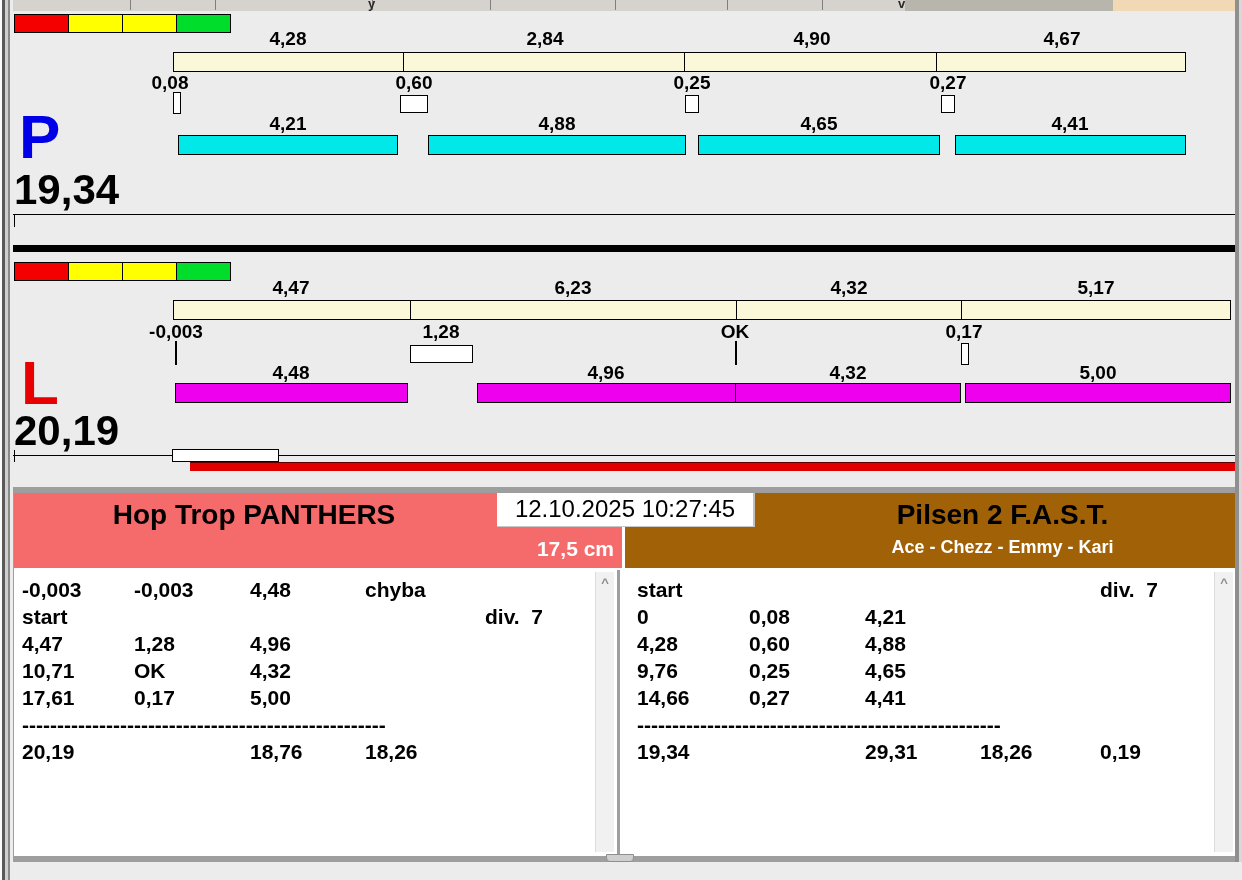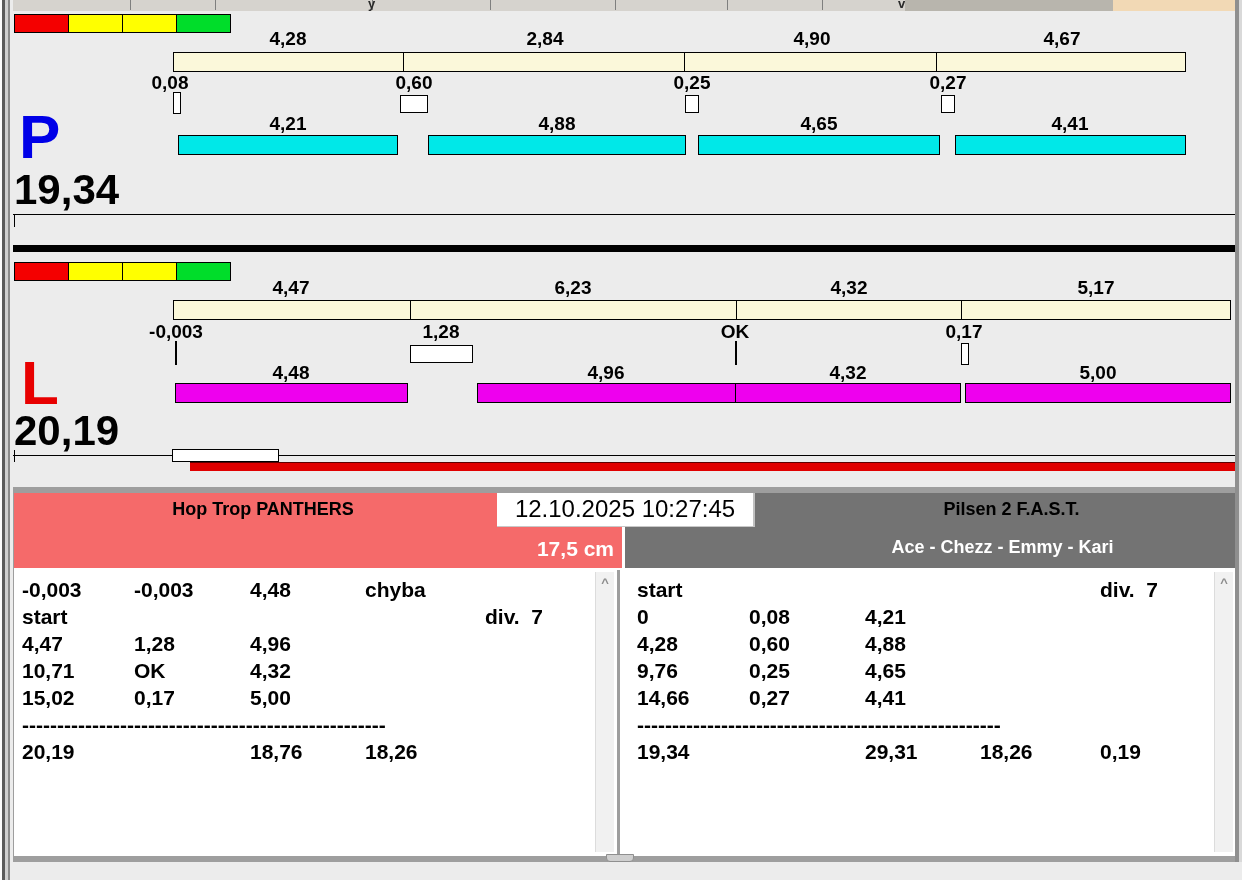--- a/index.html
+++ b/index.html
@@ -39,22 +39,22 @@
   .corner-tick{position:absolute;width:1px;height:12px;background:#000;}
 
   
   #prog-box{position:absolute;left:172px;top:449px;width:107px;height:13px;background:#fff;border:1px solid #000;box-sizing:border-box;z-index:5;}
   #prog-bar{position:absolute;left:190px;top:462px;width:1045px;height:9px;background:#e00000;border-top:1px solid #5d0000;box-sizing:border-box;z-index:4;}
 
   
   #panel{position:absolute;left:8px;top:487px;width:1234px;height:375px;border:6px solid #9e9e9e;box-sizing:border-box;background:#fff;}
   .hdr{position:absolute;top:0;height:75px;}
   #hdr-left{left:0;width:608px;background:#f56a6a;}
-  #hdr-right{left:611px;width:611px;background:#737373;text-decoration:underline;}
-  .team-name{position:absolute;top:6px;width:100%;text-align:center;font-weight:bold;font-size:18px;color:#000;white-space:nowrap;padding-left:9px;}
+  #hdr-right{left:611px;width:611px;background:#a16207;text-decoration:underline;}
+  .team-name{position:absolute;top:6px;width:100%;text-align:center;font-weight:bold;font-size:28px;color:#000;white-space:nowrap;}
   .team-dogs{position:absolute;top:44px;width:100%;text-align:center;font-weight:bold;font-size:18px;color:#fff;white-space:nowrap;}
   #hdr-left .team-name,#hdr-left .team-dogs{width:480px;left:0;}
   #hdr-right .team-name,#hdr-right .team-dogs{left:144px;width:467px;}
   .jump-h{position:absolute;top:44px;font-weight:bold;font-size:21px;color:#fff;white-space:nowrap;}
   #jump-left{left:500px;width:100px;text-align:right;}
   #date-box{position:absolute;left:483px;top:0;width:258px;height:34px;background:#fff;z-index:6;
     border-right:2px solid #c0c0c0;border-bottom:1px solid #c8c8c8;box-sizing:border-box;
     font-size:24px;color:#000;text-align:center;line-height:32px;white-space:nowrap;}
 
   .ttable{position:absolute;top:77px;height:286px;background:#fff;overflow:hidden;}
@@ -220,21 +220,21 @@
         <div class="trow">
           <span class="tc tc0">start</span><span class="tc tc1"></span><span class="tc tc2"></span><span class="tc tc3"></span><span class="tc tc4">div.  7</span>
         </div>
         <div class="trow">
           <span class="tc tc0">4,47</span><span class="tc tc1">1,28</span><span class="tc tc2">4,96</span><span class="tc tc3"></span><span class="tc tc4"></span>
         </div>
         <div class="trow">
           <span class="tc tc0">10,71</span><span class="tc tc1">OK</span><span class="tc tc2">4,32</span><span class="tc tc3"></span><span class="tc tc4"></span>
         </div>
         <div class="trow">
-          <span class="tc tc0">15,02</span><span class="tc tc1">0,17</span><span class="tc tc2">5,00</span><span class="tc tc3"></span><span class="tc tc4"></span>
+          <span class="tc tc0">17,61</span><span class="tc tc1">0,17</span><span class="tc tc2">5,00</span><span class="tc tc3"></span><span class="tc tc4"></span>
         </div>
         <div class="trow">
           <span class="dashline">----------------------------------------------------</span>
         </div>
         <div class="trow">
           <span class="tc tc0">20,19</span><span class="tc tc1"></span><span class="tc tc2">18,76</span><span class="tc tc3">18,26</span><span class="tc tc4"></span>
         </div>
       </div>
       <div class="sbar">
         <span class="sarrow">^</span>

